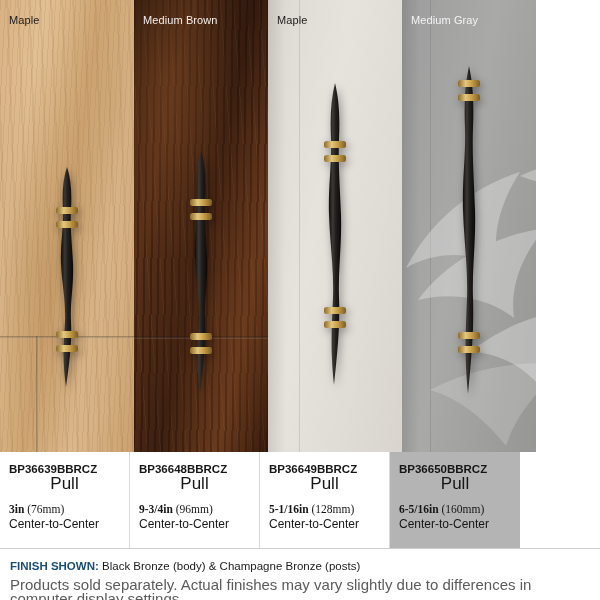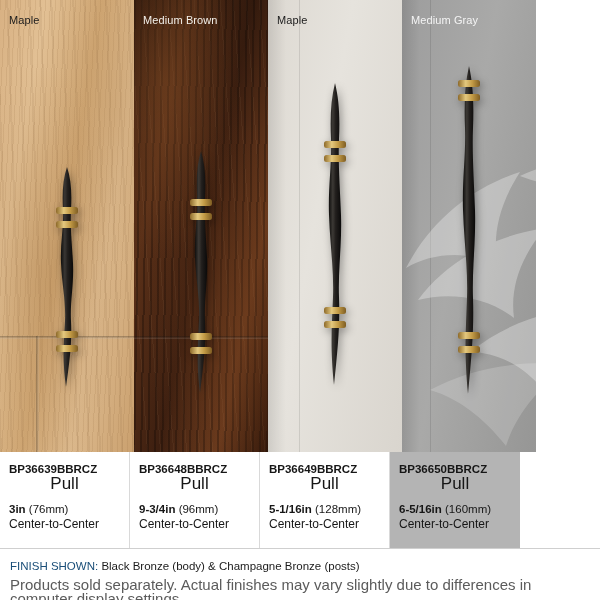--- a/index.html
+++ b/index.html
@@ -98,29 +98,29 @@
   .info { position: relative; display: flex; width: 600px; height: 96px; background: #fff; }
   .info-cell {
     width: 130px; height: 96px; padding: 10px 9px 0 9px;
     border-right: 1px solid #d9d9d9;
     background: #fff;
   }
   .info-cell:last-child { border-right: none; }
   .info-cell.shaded { background: #b4b4b4; }
   .sku { font-size: 11.5px; font-weight: bold; color: #161616; line-height: 14px; }
   .ptype { font-size: 17px; color: #161616; line-height: 15px; text-align: center; }
-  .dim { font-size: 11.5px; color: #161616; line-height: 15px; margin-top: 11px; }
+  .dim { font-size: 11.5px; color: #161616; line-height: 15px; margin-top: 11px; font-family: Liberation Serif, serif; }
   .dim b { font-weight: bold; }
   .ctc { font-size: 12px; color: #161616; line-height: 15px; }
 
   .divider { width: 600px; height: 1px; background: #cfcfcf; }
 
   .footer { width: 600px; height: 51px; padding: 9px 10px 0 10px; background: #fff; }
   .finish { font-size: 11.5px; color: #1b1b1b; line-height: 16px; }
-  .finish .lead { color: #1a4e78; font-weight: normal; }
+  .finish .lead { color: #1a4e78; font-weight: bold; }
   .disclaimer { font-size: 15px; color: #5b5b5b; line-height: 14px; margin-top: 4px; }
 </style>
 </head>
 <body>
 
 <div class="sheet">
 
   <div class="panels">
 
     <div class="panel">

